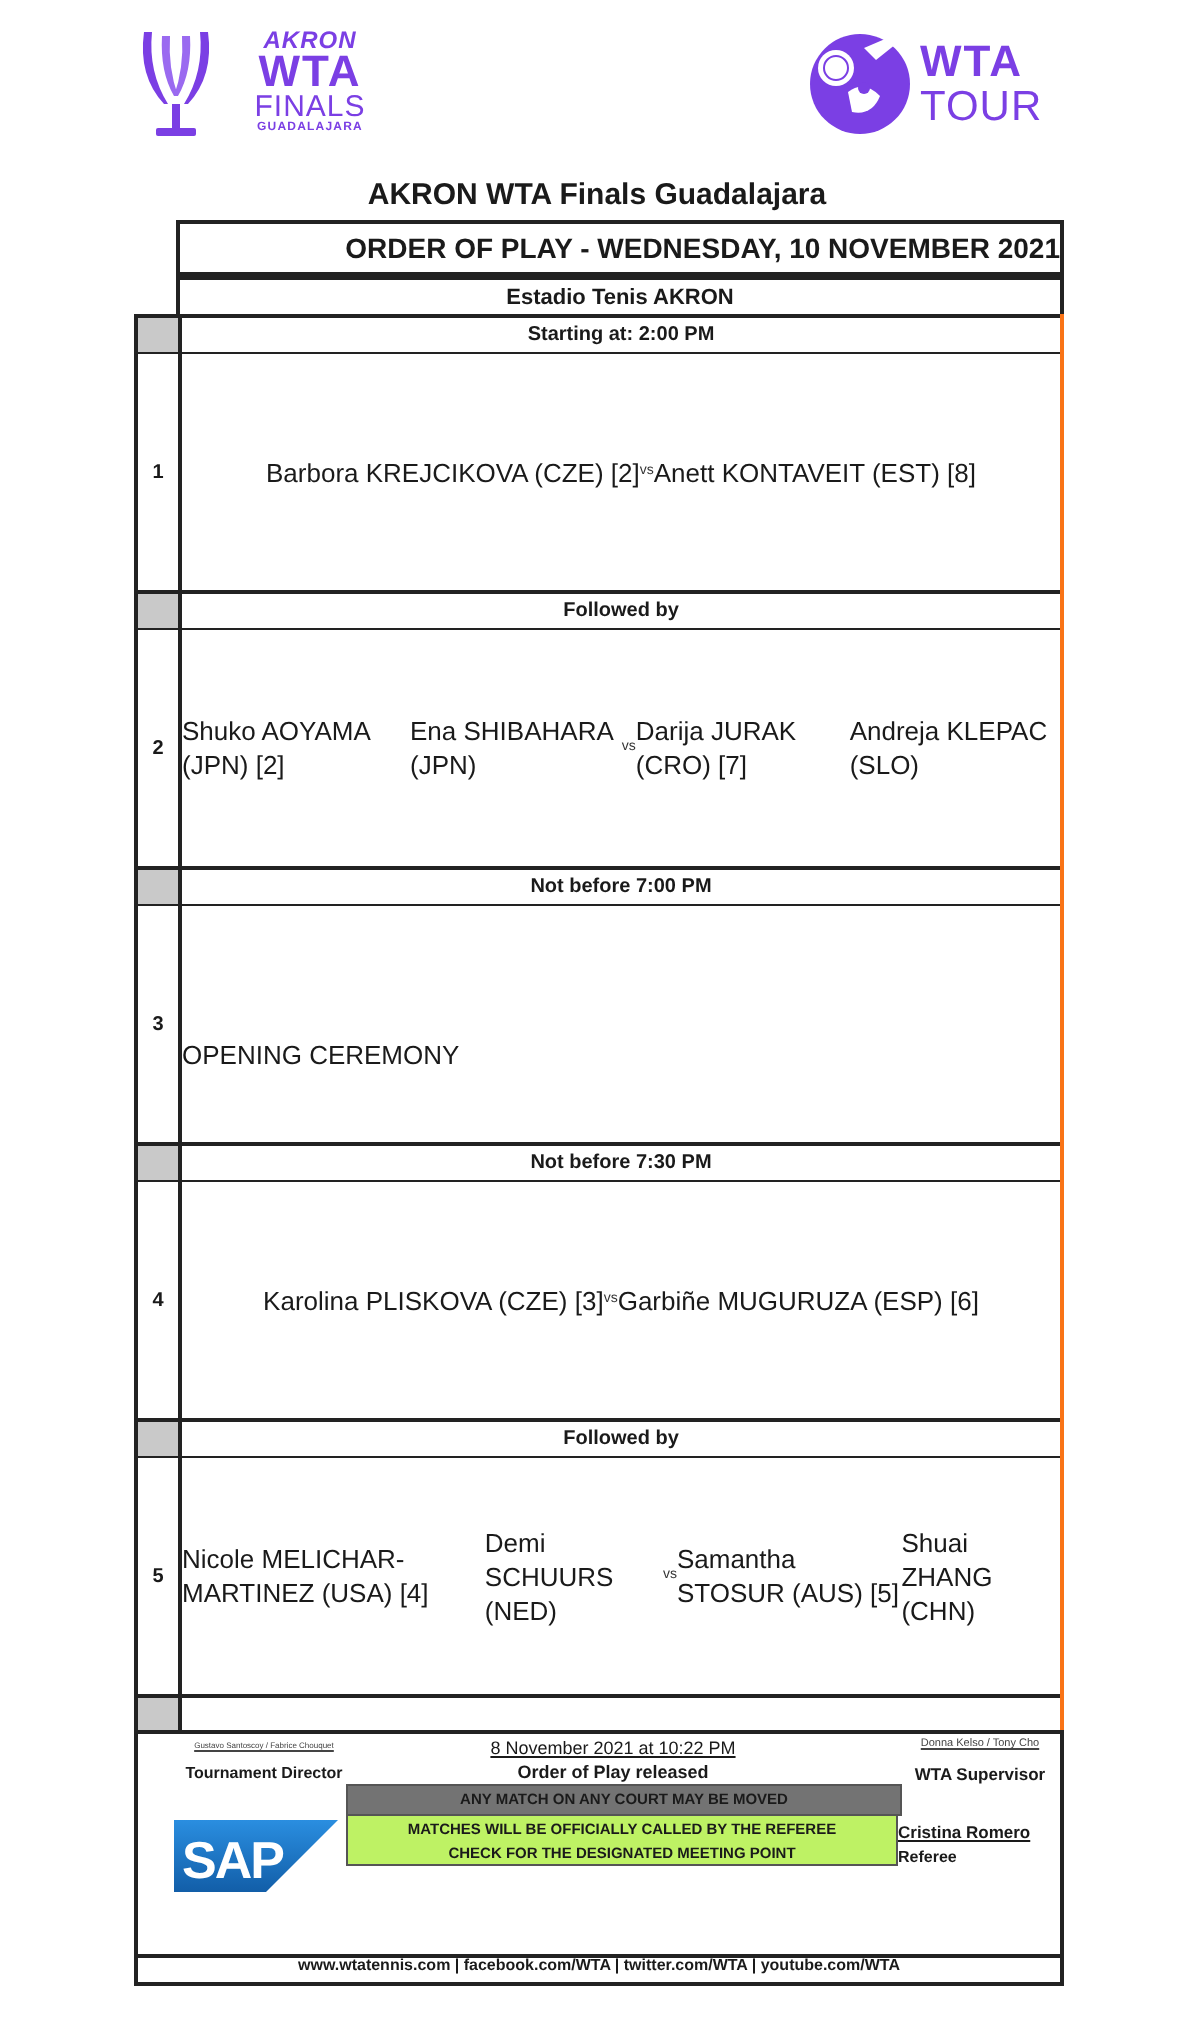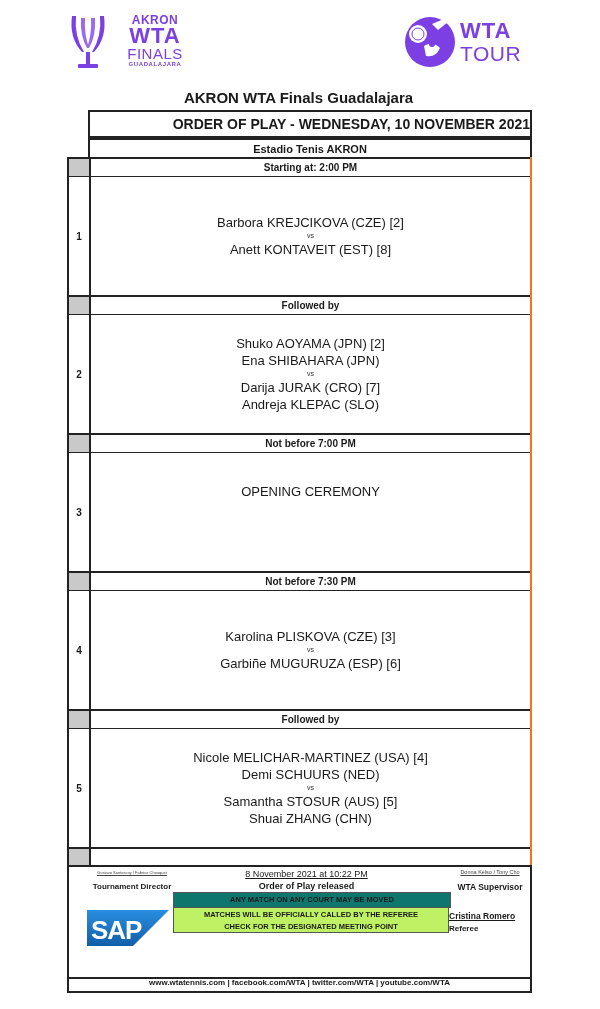--- a/index.html
+++ b/index.html
@@ -2,49 +2,49 @@
 <html><head>
 <meta charset="utf-8">
 <style>
   html, body { margin:0; padding:0; background:#ffffff; }
   body { width:600px; height:1009px; position:relative; font-family:"Liberation Sans", sans-serif; color:#1a1a1a; overflow:hidden; }
   .abs { position:absolute; }
   
   .logo-left { left:66px; top:12px; width:130px; height:62px; }
   .logo-left .cup { position:absolute; left:0; top:0; width:44px; height:62px; }
   .logo-left .txt { position:absolute; left:44px; top:2px; width:90px; color:#7b3fe4; text-align:center; }
-  .logo-left .akron { font-size:12px; font-weight:bold; letter-spacing:0.5px; line-height:12px; }
+  .logo-left .akron { font-size:12px; font-weight:bold; font-style:italic; letter-spacing:0.5px; line-height:12px; }
   .logo-left .wta { font-size:22px; font-weight:900; line-height:20px; letter-spacing:1px; }
   .logo-left .finals { font-size:15px; font-weight:normal; line-height:15px; letter-spacing:0.5px; }
   .logo-left .gdl { font-size:6px; line-height:7px; letter-spacing:0.6px; font-weight:bold; }
   .logo-right { left:402px; top:14px; width:130px; height:56px; }
   .logo-right .ball { position:absolute; left:0; top:0; width:56px; height:56px; }
   .logo-right .wta { position:absolute; left:58px; top:6px; font-size:22px; font-weight:900; color:#7b3fe4; letter-spacing:1px; line-height:22px; }
   .logo-right .tour { position:absolute; left:58px; top:29px; font-size:21px; color:#7b3fe4; line-height:22px; letter-spacing:0.5px; }
 
   .title { left:67px; top:88px; width:463px; text-align:center; font-size:15px; font-weight:bold; line-height:20px; }
   .oop { left:88px; top:110px; width:440px; height:24px; border:2px solid #222; text-align:right; font-size:14px; font-weight:bold; line-height:24px; }
   .venue { left:88px; top:138px; width:440px; height:18px; border:2px solid #222; border-bottom:1px solid #222; text-align:center; font-size:11px; font-weight:bold; line-height:18px; }
 
   .grid { left:67px; top:157px; width:461px; border-left:2px solid #222; border-right:2px solid #f97316; }
   .row-head { display:flex; height:17px; border-top:2px solid #222; }
   .row-head .num { width:20px; background:#c9c9c9; border-right:2px solid #222; }
   .row-head .lbl { flex:1; text-align:center; font-size:10px; font-weight:bold; line-height:17px; }
   .row-match { display:flex; height:118px; border-top:1px solid #222; }
   .row-match .num { width:20px; border-right:2px solid #222; display:flex; align-items:center; justify-content:center; font-size:10px; font-weight:bold; }
-  .row-match .body { flex:1; display:flex; flex-direction:column; align-items:center; justify-content:center; font-size:13px; line-height:17px;text-align:center; }
+  .row-match .body { flex:1; display:flex; flex-direction:row; align-items:center; justify-content:center; font-size:13px; line-height:17px; }
   .row-match .body.top { justify-content:flex-start; padding-top:30px; }
   .vs { font-size:7px; line-height:10px; color:#333; }
 
   .footer { left:67px; top:865px; width:461px; height:110px; border:2px solid #222; border-top:2px solid #222; }
   .sig-l { left:18px; top:3px; width:90px; font-size:4px; text-decoration:underline; color:#444; text-align:center; }
   .td { left:18px; top:15px; width:90px; text-align:center; font-size:8px; font-weight:bold; }
   .released-date { left:140px; top:2px; width:195px; text-align:center; font-size:9px; font-weight:normal; text-decoration:underline; }
   .released { left:140px; top:14px; width:195px; text-align:center; font-size:9px; font-weight:bold; }
-  .notice1 { left:104px; top:25px; width:276px; height:14px; background:#0f766e; border:1px solid #555; text-align:center; font-size:7.5px; font-weight:bold; line-height:14px; }
+  .notice1 { left:104px; top:25px; width:276px; height:14px; background:#737373; border:1px solid #555; text-align:center; font-size:7.5px; font-weight:bold; line-height:14px; }
   .notice2 { left:104px; top:40px; width:276px; height:26px; background:#bef264; border:1px solid #555; text-align:center; font-size:7.5px; font-weight:bold; line-height:12px; padding-top:1px; box-sizing:border-box; }
   .sig-r { left:380px; top:2px; width:82px; font-size:5.5px; text-decoration:underline; color:#444; text-align:center; }
   .sup { left:380px; top:15px; width:82px; text-align:center; font-size:8.5px; font-weight:bold; }
   .ref-name { left:380px; top:44px; width:82px; text-align:left; font-size:8.5px; font-weight:bold; text-decoration:underline; }
   .ref { left:380px; top:57px; width:82px; text-align:left; font-size:8px; font-weight:bold; }
   .sap { left:18px; top:43px; width:82px; height:36px; }
   .links { left:67px; top:975px; width:461px; height:16px; border:2px solid #222; border-top:none; text-align:center; font-size:8px; font-weight:bold; line-height:16px; }
 </style>
 </head>
 <body>

